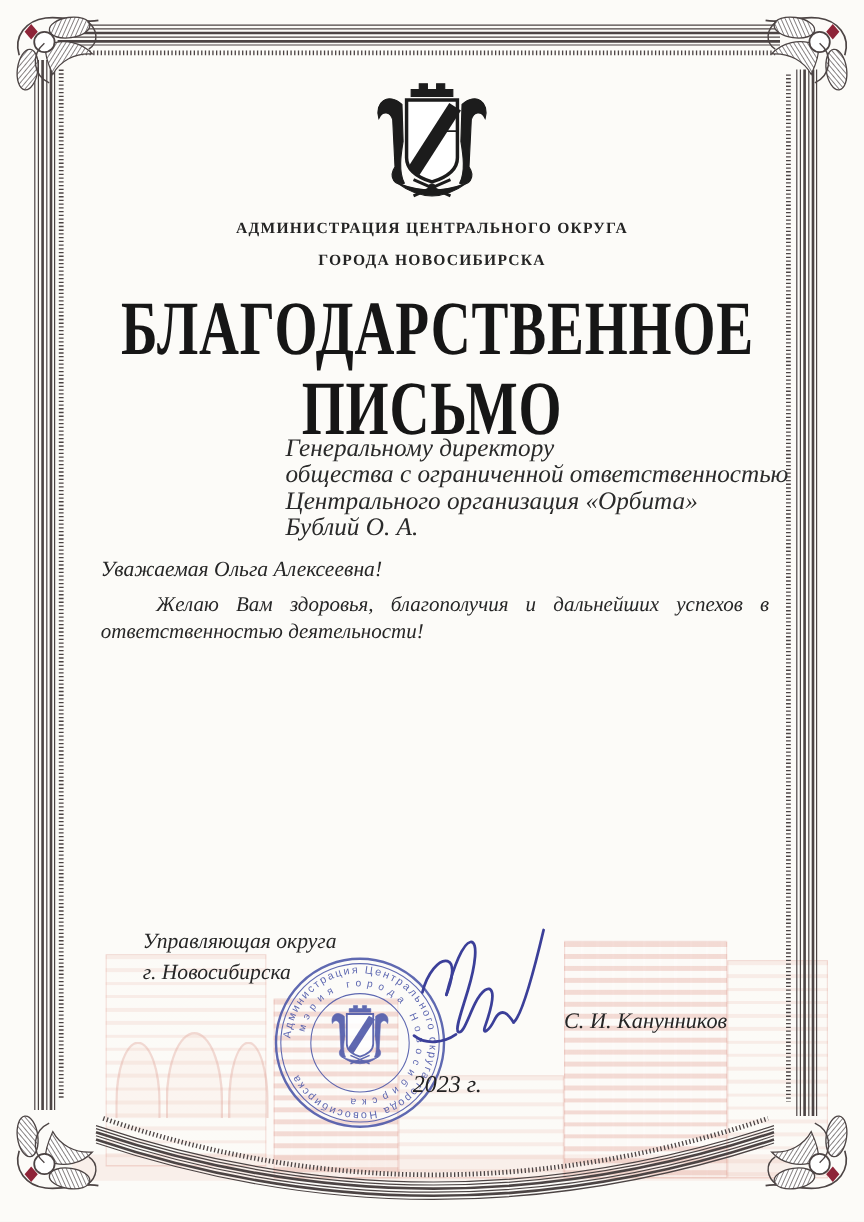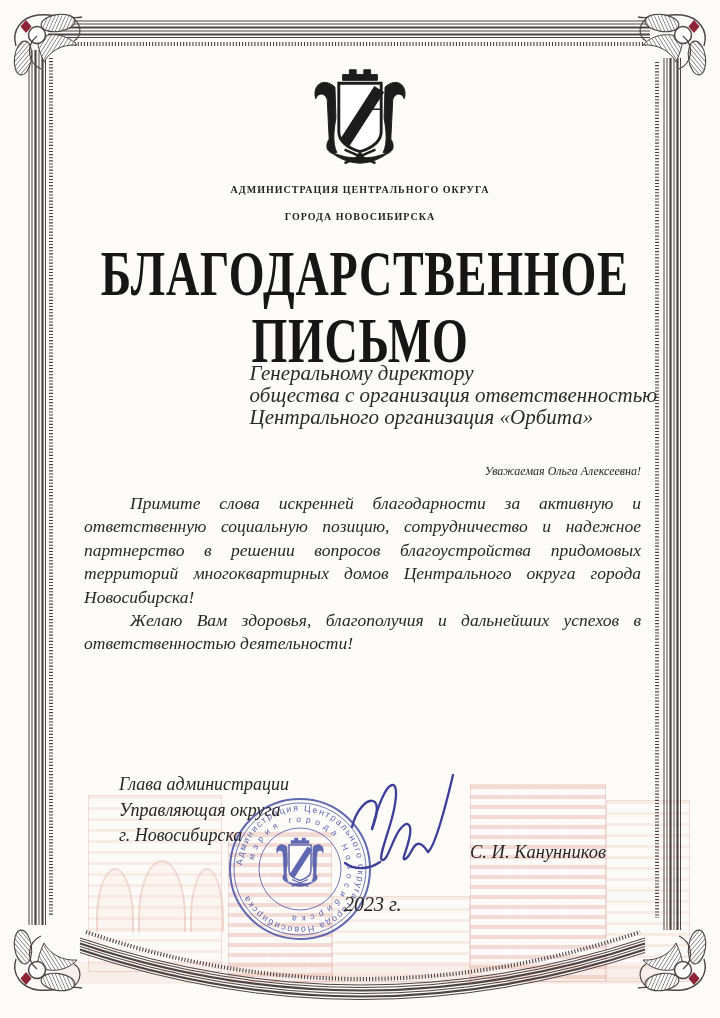--- a/index.html
+++ b/index.html
@@ -13,28 +13,28 @@
         background-image:
           repeating-linear-gradient(180deg, rgba(205,80,58,.34) 0 4px, rgba(255,246,242,.25) 4px 10px),
           repeating-linear-gradient(90deg, rgba(255,255,255,.85) 0 2px, transparent 2px 13px);}
   .bldg.light{background-image:
           repeating-linear-gradient(180deg, rgba(215,120,95,.20) 0 3px, rgba(255,248,244,.2) 3px 11px);}
   .arch{position:absolute;border:2px solid rgba(190,70,50,.30);border-bottom:none;
         border-radius:50% 50% 0 0/80% 80% 0 0;background:rgba(240,190,170,.18);}
   .ground{position:absolute;background:rgba(205,90,65,.14);}
   
   .orgname{left:0;width:720px;top:176px;text-align:center;font-weight:bold;
-           font-size:10px;letter-spacing:1px;line-height:27px;color:#242424;}
+           font-size:13px;letter-spacing:1px;line-height:27px;color:#242424;}
   .title{left:0;width:720px;top:240px;text-align:center;font-weight:bold;color:#161616;
          font-size:64px;line-height:67px;letter-spacing:1px;
          transform:scaleX(.72);transform-origin:50% 0;}
   .recipient{right:63px;top:362px;text-align:left;font-style:italic;
              font-size:21px;line-height:22px;color:#2a2a2a;}
-  .salutation{left:84px;width:557px;top:464px;text-align:right;font-style:italic;
-              font-size:12px;color:#262626;}
+  .salutation{left:84px;width:557px;top:464px;text-align:left;font-style:italic;
+              font-size:18px;color:#262626;}
   .bodytext{left:84px;width:557px;top:492px;color:#262626;}
   .bodytext p{margin:0;font-style:italic;font-size:17.5px;line-height:23.4px;
               text-align:justify;text-indent:46px;}
   .sigblock{left:119px;top:772px;font-style:italic;font-size:18px;line-height:25.5px;color:#262626;}
   .signame{left:470px;top:822px;font-style:italic;font-size:18.5px;color:#262626;margin-top:20px;}
   .dateline{left:344px;top:893px;font-style:italic;font-size:20px;color:#222;}
   .z1{z-index:1}.z2{z-index:2}.z3{z-index:3}.z4{z-index:4}
 </style>
 </head>
 <body>
@@ -139,33 +139,32 @@
     <div>ГОРОДА НОВОСИБИРСКА</div>
   </div>
 
   <div class="abs z3 title">
     <div>БЛАГОДАРСТВЕННОЕ</div>
     <div>ПИСЬМО</div>
   </div>
 
   <div class="abs z3 recipient">
     <div>Генеральному директору</div>
-    <div>общества с организация ответственностью</div>
+    <div>общества с ограниченной ответственностью</div>
     <div>Центрального организация «Орбита»</div>
+    <div>Бублий О. А.</div>
   </div>
 
   <div class="abs z3 salutation">Уважаемая Ольга Алексеевна!</div>
 
   <div class="abs z3 bodytext">
-    <p>Примите слова искренней благодарности за активную и ответственную социальную позицию, сотрудничество и надежное партнерство в решении вопросов благоустройства придомовых территорий многоквартирных домов Центрального округа города Новосибирска!</p>
     <p>Желаю Вам здоровья, благополучия и дальнейших успехов в ответственностью деятельности!</p>
   </div>
 
   <div class="abs z3 sigblock">
-    <div>Глава администрации</div>
     <div>Управляющая округа</div>
     <div>г. Новосибирска</div>
   </div>
 
   <svg class="abs z2" style="left:227px;top:796px;opacity:.88;" width="146" height="146" viewBox="0 0 146 146">
     <defs>
       <path id="ringOut" d="M15,73 a58,58 0 1,1 116,0 a58,58 0 1,1 -116,0"></path>
       <path id="ringIn" d="M26,73 a47,47 0 1,1 94,0 a47,47 0 1,1 -94,0"></path>
     </defs>
     <g stroke="#4a55a8" fill="none">

